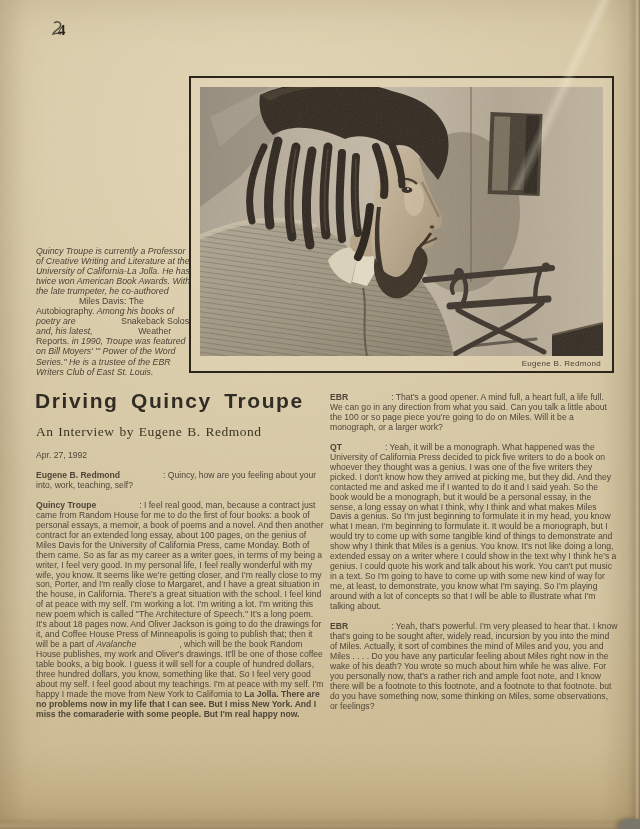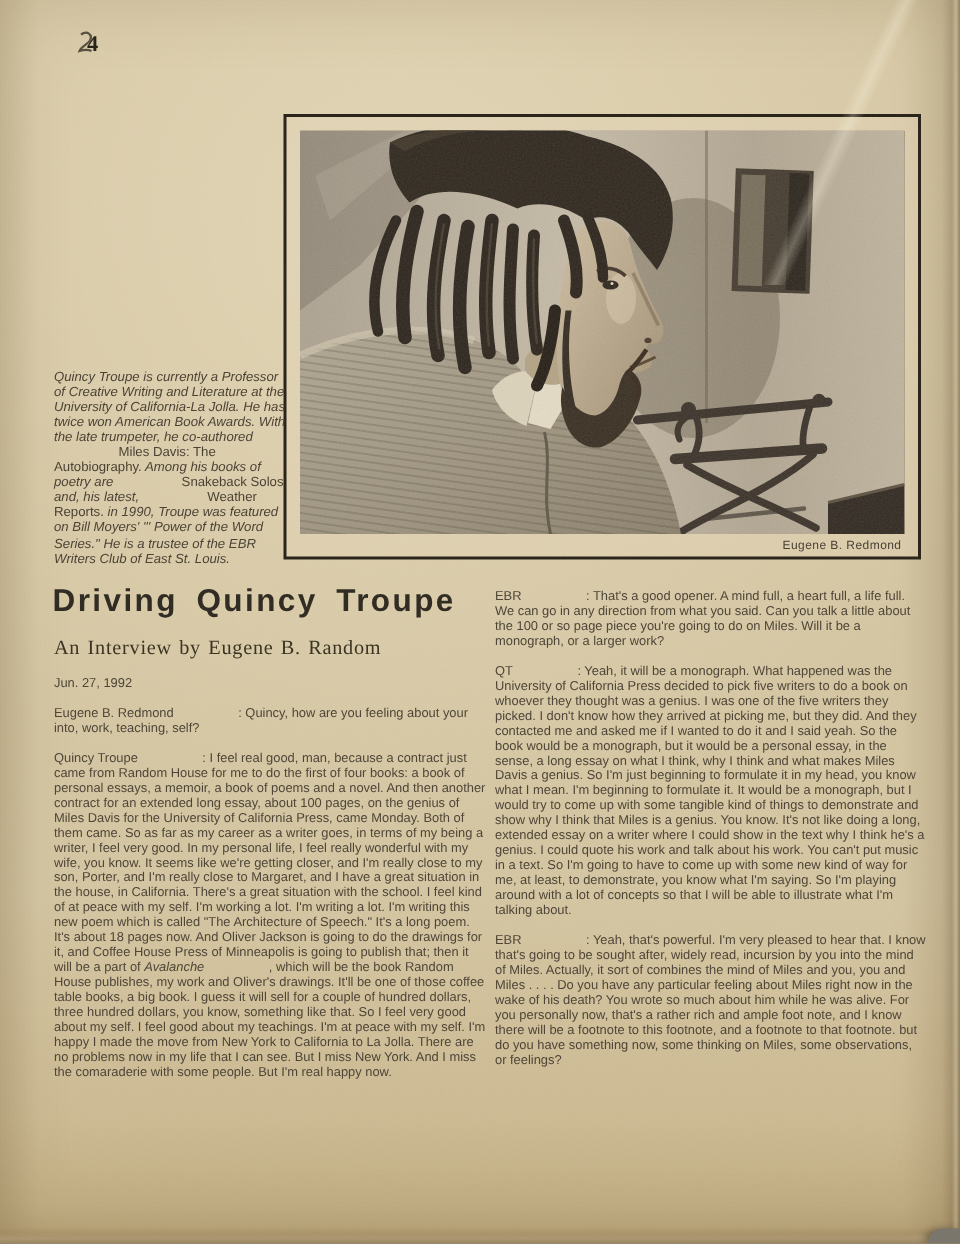--- a/index.html
+++ b/index.html
@@ -27,21 +27,21 @@
     font-style:italic;color:#483f31;}
   .title{position:absolute;left:35px;top:389px;margin:0;font-family:Liberation Sans, sans-serif;
     font-weight:bold;font-size:21px;letter-spacing:1.6px;word-spacing:5px;color:#2e2920;}
   .byline{position:absolute;left:36px;top:424px;margin:0;font-family:"Liberation Serif",serif;
     font-weight:normal;font-size:13.5px;letter-spacing:.5px;word-spacing:1px;color:#38311f;}
   .col{position:absolute;width:288px;font-size:8.6px;line-height:9.95px;color:#4c4335;}
   .col p{margin:0 0 10px 0;}
   .col-left{left:36px;top:451px;}
   .col-right{left:330px;top:393px;}
   .date{margin:0 0 10px 0;}
-  .run-b{font-weight:normal;}
+  .run-b{font-weight:bold;}
   .run-i{font-style:italic;margin-top:24px;}
   .run-t{font-style:normal;font-weight:normal;padding-left:43px;}
   .edge-bottom{position:absolute;left:0;right:0;bottom:0;height:11px;
     background:linear-gradient(180deg, rgba(150,124,84,0) 0%, rgba(150,124,84,.30) 35%, #ab9670 70%, #9a8660 100%);}
   .edge-right{position:absolute;top:0;bottom:0;right:0;width:12px;
     background:linear-gradient(90deg, rgba(92,74,46,0), rgba(92,74,46,.18) 55%, rgba(230,220,190,.25) 78%, rgba(70,56,34,.35) 100%);}
   .corner-dark{position:absolute;right:0;bottom:0;width:21px;height:10px;background:#7a756b;
     border-top-left-radius:9px;box-shadow:-3px 0 5px rgba(60,54,42,.45);}
   .crease{position:absolute;right:-10px;top:-20px;width:170px;height:210px;pointer-events:none;
     background:linear-gradient(115deg, transparent 47%, rgba(255,250,228,.28) 50%, transparent 53%);}
@@ -168,24 +168,24 @@
 
         <rect width="403" height="269" filter="url(#grainF)" opacity=".12"></rect>
       </svg>
     </div>
     <figcaption class="credit">Eugene B. Redmond</figcaption>
   </figure>
 
   <div class="bio"><span class="run-i">Quincy Troupe is currently a Professor of Creative Writing and Literature at the University of California-La Jolla. He has twice won American Book Awards. With the late trumpeter, he co-authored </span><span class="run-t">Miles Davis: The Autobiography.</span><span class="run-i"> Among his books of poetry are </span><span class="run-t">Snakeback Solos</span><span class="run-i"> and, his latest, </span><span class="run-t">Weather Reports.</span><span class="run-i"> in 1990, Troupe was featured on Bill Moyers' "' Power of the Word Series." He is  a trustee of the EBR Writers Club of East St. Louis.</span></div>
 
   <h1 class="title">Driving Quincy Troupe</h1>
-  <h2 class="byline">An Interview by Eugene B. Random</h2>
+  <h2 class="byline">An Interview by Eugene B. Redmond</h2>
 
   <div class="col col-left">
-    <div class="date">Jun. 27, 1992</div>
+    <div class="date">Apr. 27, 1992</div>
     <p><span class="run-b">Eugene B. Redmond</span><span class="run-t">: Quincy, how are you feeling about your into, work, teaching, self?</span></p>
     <p><span class="run-b">Quincy Troupe</span><span class="run-t">: I feel real good, man, because a contract just came from Random House for me to do the first of four books: a book of personal essays, a memoir, a book of poems and a novel. And then another contract for an extended long essay, about 100 pages, on the genius of Miles Davis for the University of California Press, came Monday. Both of them came. So as far as my career as a writer goes, in terms of my being a writer, I feel very good. In my personal life, I feel really wonderful with my wife, you know. It seems like we're getting closer, and I'm really close to my son, Porter, and I'm really close to Margaret, and I have a great situation in the house, in California. There's a great situation with the school. I feel kind of at peace with my self. I'm working a lot. I'm writing a lot. I'm writing this new poem which is called "The Architecture of Speech." It's a long poem. It's about 18 pages now. And Oliver Jackson is going to do the drawings for it, and Coffee House Press of Minneapolis  is going to publish that; then it will be a part of </span><span class="run-i">Avalanche</span><span class="run-t">, which will be the book Random House publishes, my work and Oliver's drawings. It'll be one of those coffee table books, a big book. I guess it will sell for a couple of hundred dollars, three hundred dollars, you know, something like that. So I feel very good about my self. I feel good about my teachings. I'm at peace with my self. I'm happy I made the move from New York to California to </span><span class="run-b">La Jolla. There are no problems now in my life that I can see. But I miss New York. And I miss the comaraderie with some people. But I'm real happy now.</span></p>
   </div>
 
   <div class="col col-right">
     <p><span class="run-b">EBR</span><span class="run-t">: That's a good opener. A mind full, a heart full, a life full. We can go in any direction from what you said. Can you talk a little about the 100 or so page piece you're going to do on Miles. Will it be a monograph, or a larger work?</span></p>
     <p><span class="run-b">QT</span><span class="run-t">: Yeah, it will be a monograph. What happened was the University of California Press decided to pick five writers to do a book on whoever they thought was a genius. I was one of the five writers they picked. I don't know how they arrived at picking me, but they did. And they contacted me and asked me if I wanted to do it and I said yeah. So the book would be a monograph, but it would be a personal essay, in the sense, a long essay on what I think, why I think and what makes Miles Davis a genius. So I'm just beginning to formulate it in my head, you know what I mean. I'm beginning to formulate it. It would be a monograph, but I would try to come up with some tangible kind of things to demonstrate and show why I think that Miles is a genius. You know. It's not like doing a long, extended essay on a writer where I could show in the text why I think he's a genius. I could quote his work and talk about his work. You can't put music in a text. So I'm going to have to come up with some new kind of way for me, at least, to demonstrate, you know what I'm saying. So I'm playing around with a lot of concepts so that I will be able to illustrate what I'm talking about.</span></p>
     <p><span class="run-b">EBR</span><span class="run-t">: Yeah, that's powerful. I'm very pleased to hear that. I know that's going to be sought after, widely read, incursion by you into the mind of Miles. Actually, it sort of combines the mind of Miles and you, you and Miles . . . . Do you have any particular feeling about Miles right now in the wake of his death? You wrote so much about him while he was alive. For you personally now, that's a rather rich and ample foot note, and I know there will be a footnote to this footnote, and a footnote to that footnote. but do you have something now, some thinking on Miles, some observations, or feelings?</span></p>
   </div>
 

